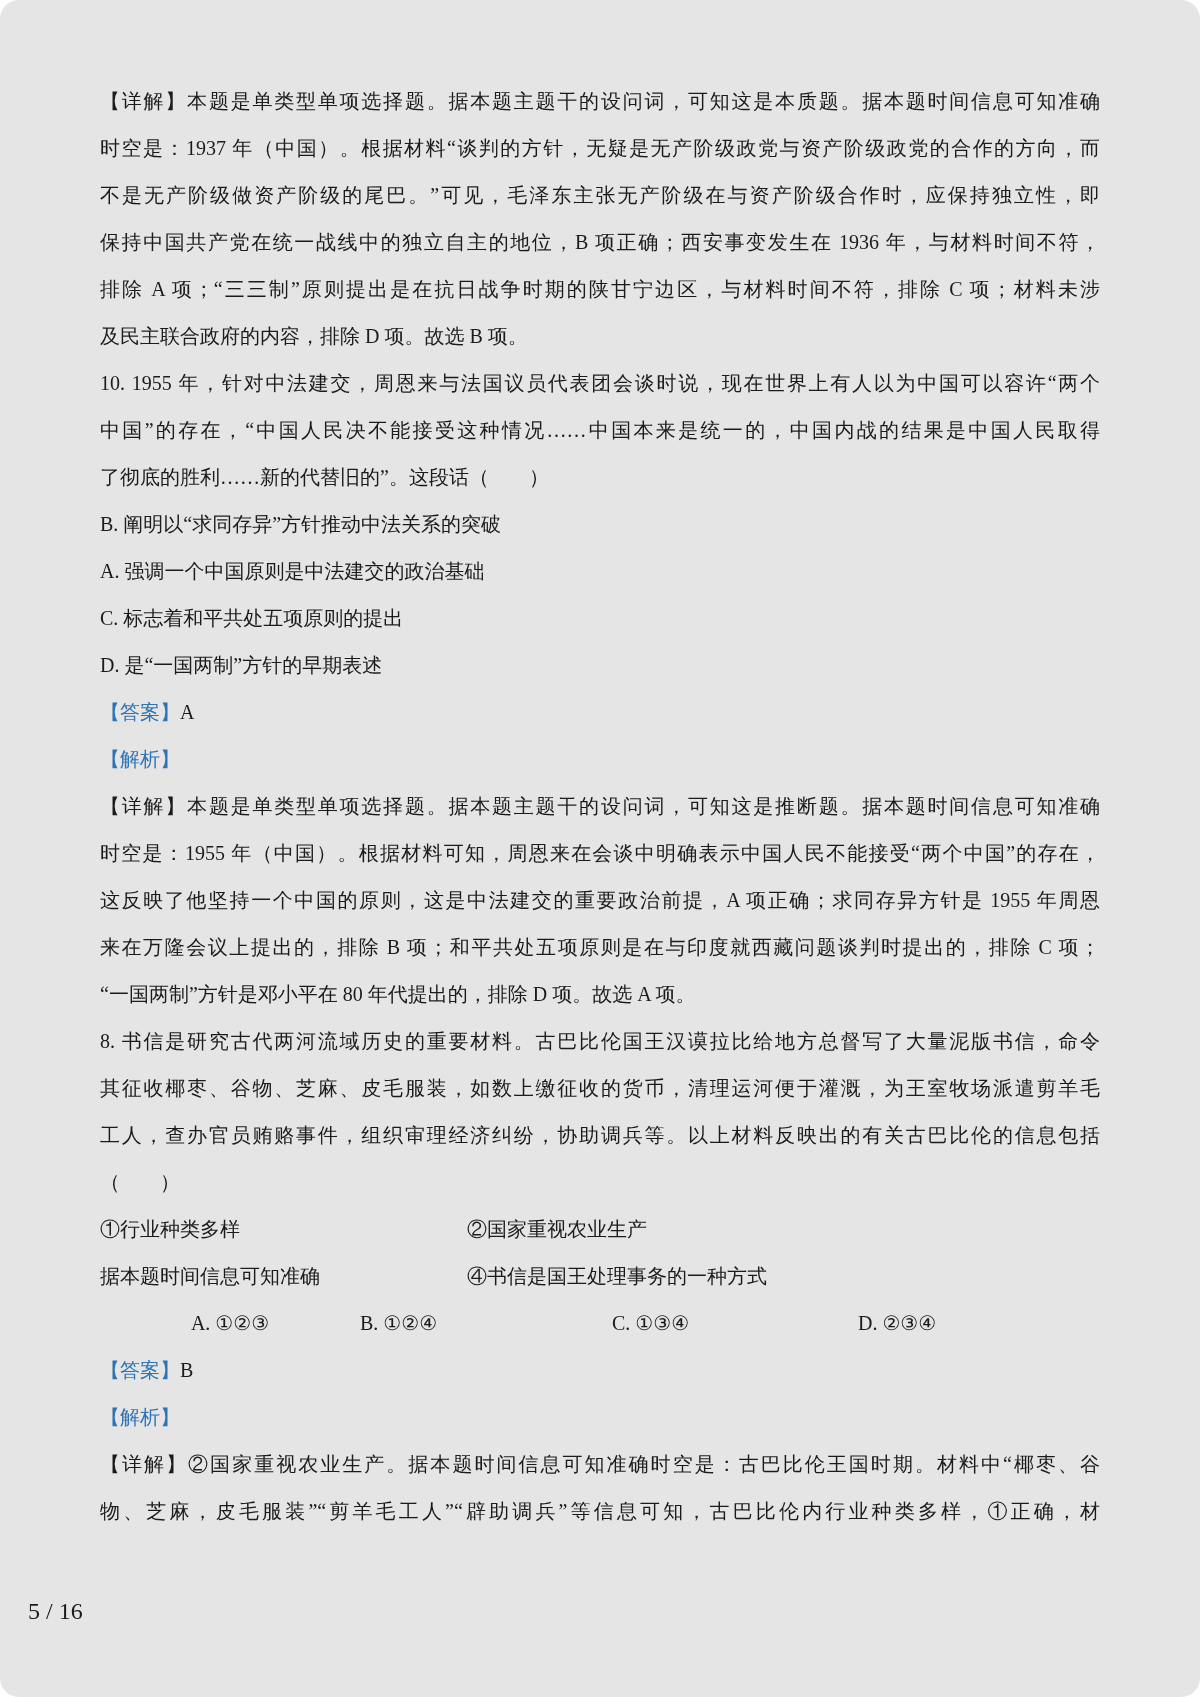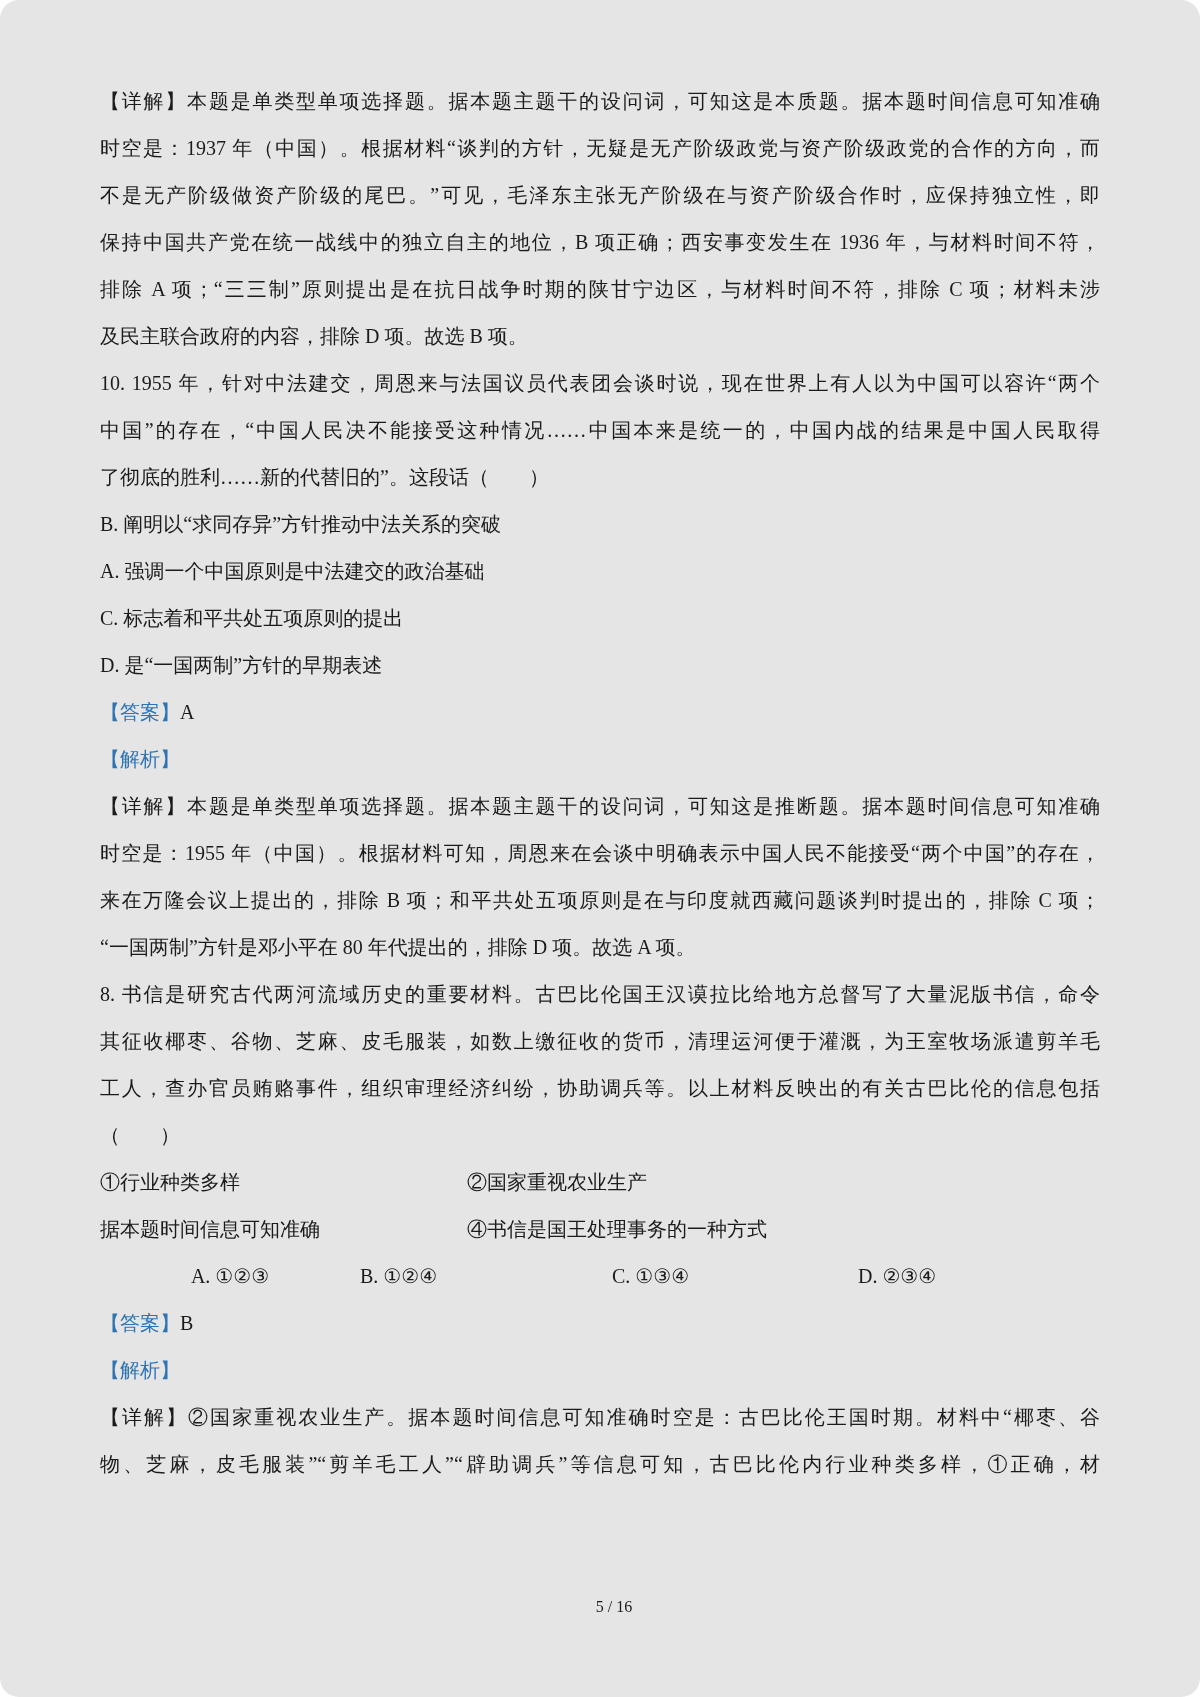--- a/index.html
+++ b/index.html
@@ -45,22 +45,21 @@
   .cols .cell {
     display: inline-block;
     vertical-align: top;
     white-space: nowrap;
   }
   .footer {
     position: absolute;
     left: 0;
     right: 0;
     top: 1598px;
-    text-align: center;
-    font-size: 16px;
+    font-size: 24px;
     color: #1b1b1b;
     margin-left: 28px;
   }
 </style>
 </head>
 <body style="color: rgb(27, 27, 27); background: rgb(255, 255, 255);">
 
 <div class="page">
   <div class="content" id="content">
       <div class="para">
@@ -86,20 +85,21 @@
         <div class="line">C. 标志着和平共处五项原则的提出</div>
       </div>
       <div class="para">
         <div class="line">D. 是“一国两制”方针的早期表述</div>
       </div>
       <div class="line labeled"><span class="blue-label">【答案】</span><span>A</span></div>
       <div class="line labeled"><span class="blue-label">【解析】</span><span></span></div>
       <div class="para">
         <div class="line just">【详解】本题是单类型单项选择题。据本题主题干的设问词，可知这是推断题。据本题时间信息可知准确</div>
         <div class="line just">时空是：1955 年（中国）。根据材料可知，周恩来在会谈中明确表示中国人民不能接受“两个中国”的存在，</div>
+        <div class="line just">这反映了他坚持一个中国的原则，这是中法建交的重要政治前提，A 项正确；求同存异方针是 1955 年周恩</div>
         <div class="line just">来在万隆会议上提出的，排除 B 项；和平共处五项原则是在与印度就西藏问题谈判时提出的，排除 C 项；</div>
         <div class="line">“一国两制”方针是邓小平在 80 年代提出的，排除 D 项。故选 A 项。</div>
       </div>
       <div class="para">
         <div class="line just">8. 书信是研究古代两河流域历史的重要材料。古巴比伦国王汉谟拉比给地方总督写了大量泥版书信，命令</div>
         <div class="line just">其征收椰枣、谷物、芝麻、皮毛服装，如数上缴征收的货币，清理运河便于灌溉，为王室牧场派遣剪羊毛</div>
         <div class="line just">工人，查办官员贿赂事件，组织审理经济纠纷，协助调兵等。以上材料反映出的有关古巴比伦的信息包括</div>
         <div class="line">（　　）</div>
       </div>
       <div class="line cols"><span class="cell" style="width: 367px; font-family: Liberation Serif, serif;">①行业种类多样</span><span class="cell">②国家重视农业生产</span></div>

